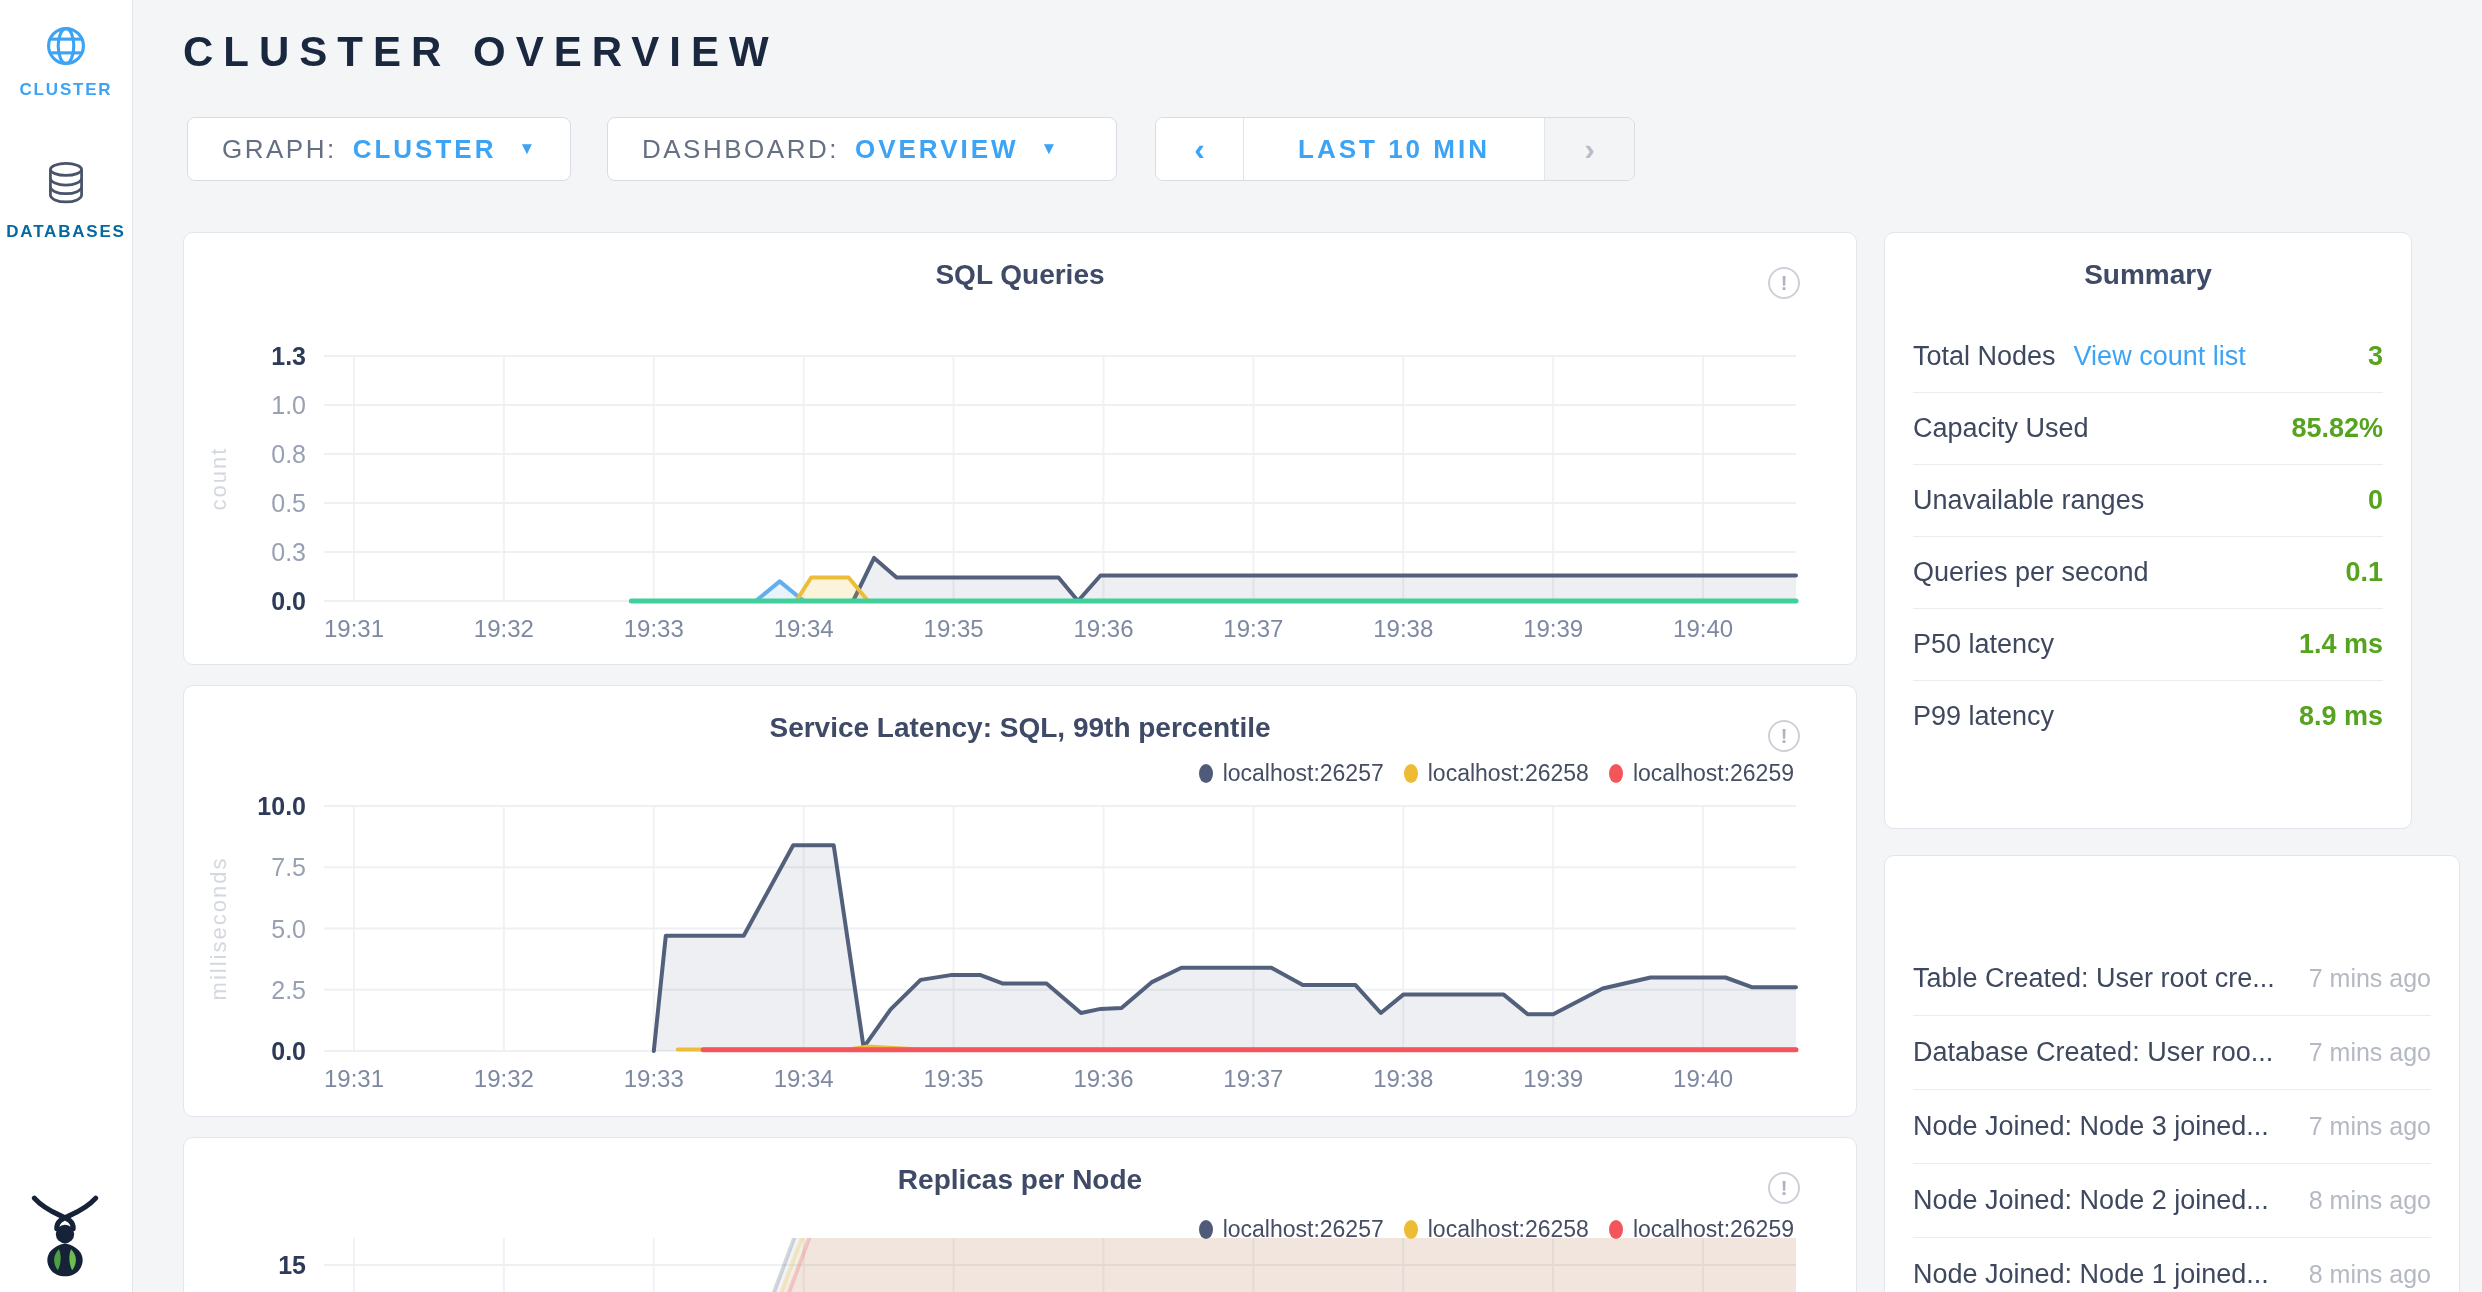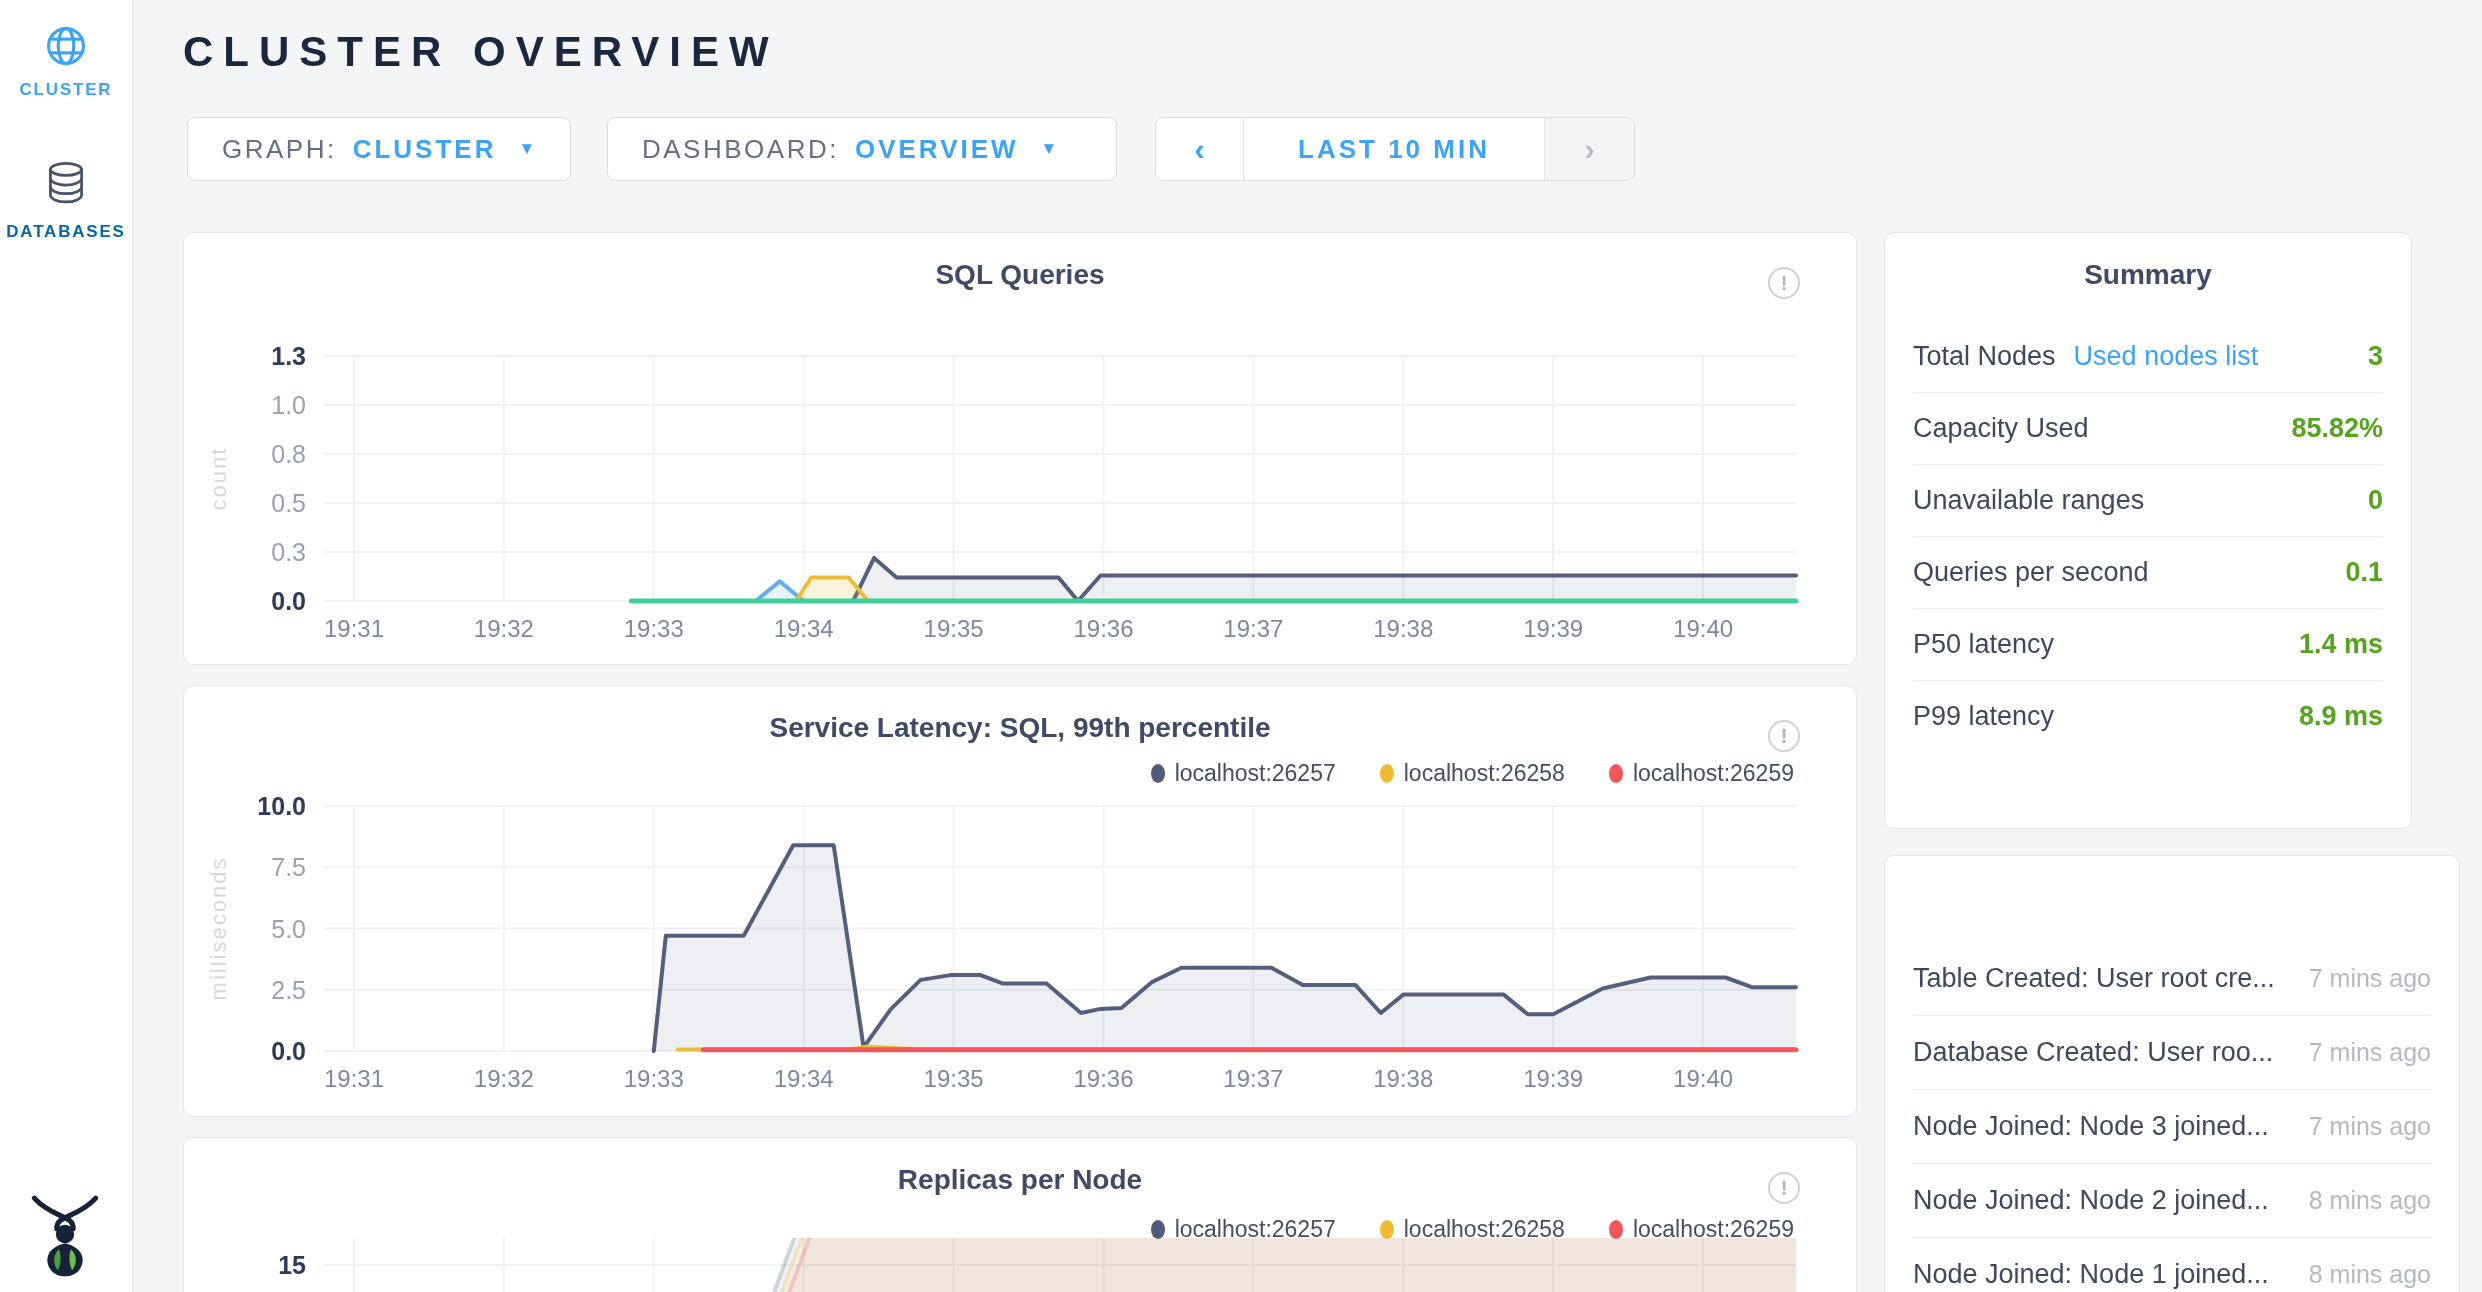--- a/index.html
+++ b/index.html
@@ -42,21 +42,21 @@
   #card-sql     { left:183px; top:232px;  width:1674px; height:433px; }
   #card-lat     { left:183px; top:685px;  width:1674px; height:432px; }
   #card-rep     { left:183px; top:1137px; width:1674px; height:500px; }
   #card-summary { left:1884px; top:232px; width:528px; height:597px; }
   #card-events  { left:1884px; top:855px; width:576px; height:600px; }
   .chart-title, .panel-title { position:absolute; top:26px; left:0; right:0; text-align:center;
     font-size:28px; font-weight:700; color:#3e4a66; }
   .info-icon { position:absolute; top:34px; right:56px; width:32px; height:32px;
     border:2px solid #cdd0d8; border-radius:50%; color:#aeb3bf; font-size:20px; font-weight:700;
     display:flex; align-items:center; justify-content:center; cursor:pointer; }
-  .legend { position:absolute; right:62px; display:flex; gap:44px; }
+  .legend { position:absolute; right:62px; display:flex; gap:20px; }
   #card-lat .legend { top:74px; }
   #card-rep .legend { top:78px; }
   .legend-item { display:flex; align-items:center; gap:10px; font-size:23px; color:#454e63; cursor:pointer; }
   .legend-dot { width:14px; height:19px; border-radius:50%; flex:none; }
   .chart-mount { position:absolute; inset:0; overflow:hidden; border-radius:10px; }
   .chart-mount svg { display:block; }
   
   .sum-rows { position:absolute; top:88px; left:28px; right:28px; }
   .sum-row { padding:20px 0; border-bottom:1px solid #ececf0; font-size:27px; }
   .sum-row:last-child { border-bottom:none; }
@@ -319,21 +319,21 @@
     </div>
 </div>
 
 <div class="card" id="card-summary">
   <div class="panel-title">Summary</div>
   <div class="sum-rows">
     <div class="sum-row">
       <div class="sum-line">
         <span class="sum-left">
           <span class="sum-label">Total Nodes</span>
-          <span class="sum-link">Used nodes list</span>
+          <span class="sum-link">View count list</span>
         </span>
         <span class="sum-value">3</span>
       </div>
     </div>
     <div class="sum-row">
       <div class="sum-line">
         <span class="sum-label">Capacity Used</span>
         <span class="sum-value">85.82%</span>
       </div>
     </div>

